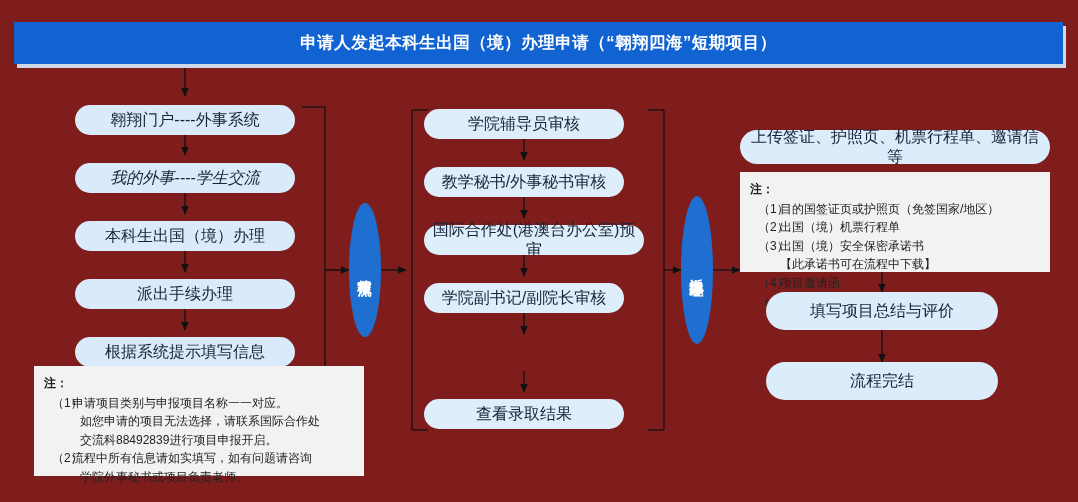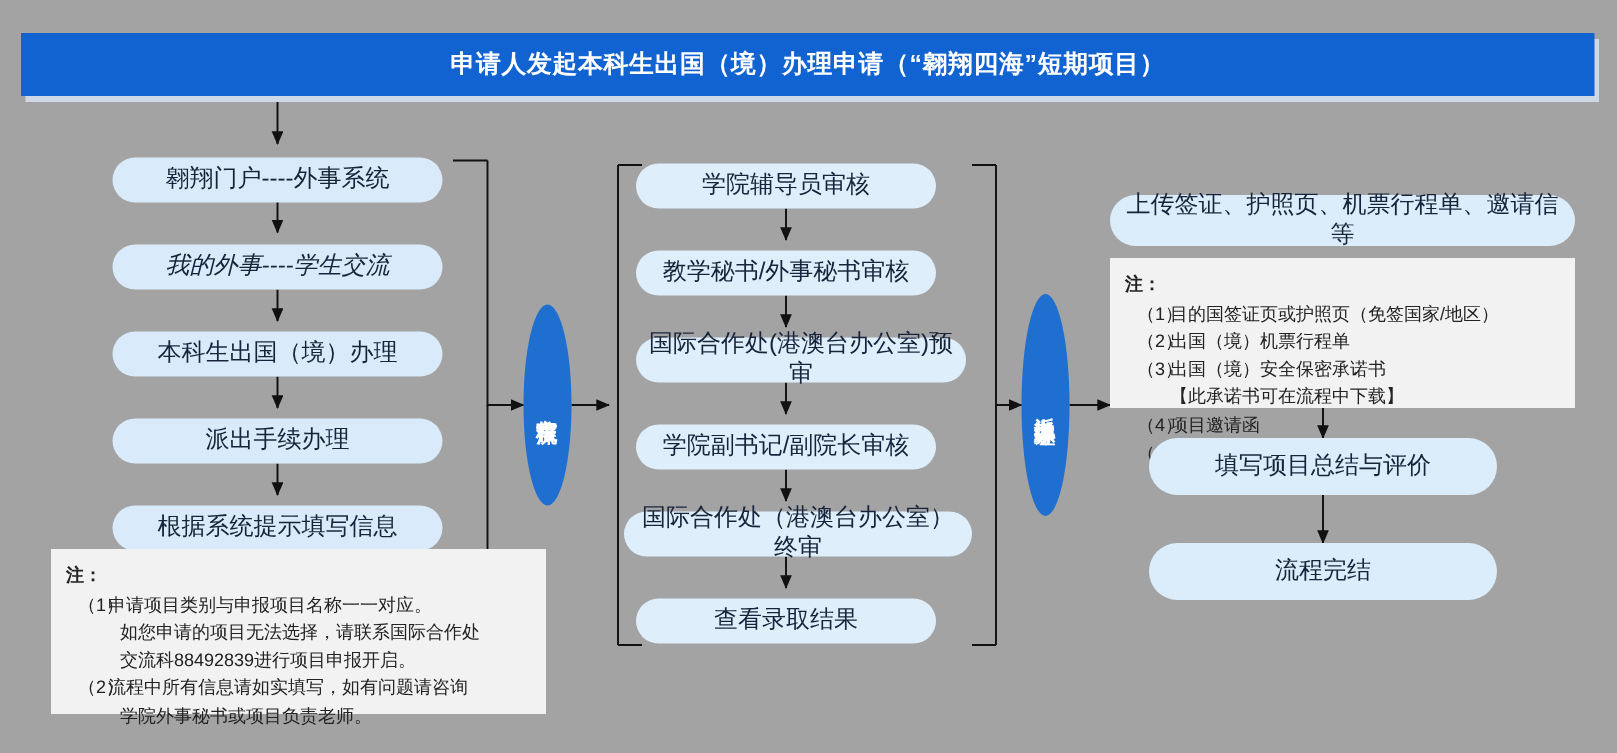--- a/index.html
+++ b/index.html
@@ -9,21 +9,21 @@
   }
   body {
     font-family: "Liberation Sans", "DejaVu Sans", sans-serif;
     color: #1a1a1a;
   }
   #canvas {
     position: relative;
     width: 1078px;
     height: 502px;
     overflow: hidden;
-    background: #a3a3a3;
+    background: #7f1d1d;
   }
   svg.connectors {
     position: absolute;
     left: 0;
     top: 0;
     width: 1078px;
     height: 502px;
     pointer-events: none;
   }
   
@@ -175,21 +175,20 @@
     <span>审核流程</span>
   </div>
   <div class="ellipse" style="left:681px; top:196px; width:32px; height:148px;">
     <span>派出手续办理</span>
   </div>
 
   <div class="pill mid" style="left:424px; top:109px; width:200px; height:30px;">学院辅导员审核</div>
   <div class="pill mid" style="left:424px; top:167px; width:200px; height:30px;">教学秘书/外事秘书审核</div>
   <div class="pill mid" style="left:424px; top:225px; width:220px; height:30px;">国际合作处(港澳台办公室)预审</div>
   <div class="pill mid" style="left:424px; top:283px; width:200px; height:30px;">学院副书记/副院长审核</div>
-  <div class="pill mid" style="left:416px; top:341px; width:232px; height:30px;">国际合作处（港澳台办公室）终审</div>
   <div class="pill mid" style="left:424px; top:399px; width:200px; height:30px;">查看录取结果</div>
 
   <div class="pill right" style="left:740px; top:130px; width:310px; height:34px;">上传签证、护照页、机票行程单、邀请信等</div>
 
   <div class="note note-right" style="left:740px; top:172px; width:310px; height:100px;">
     <div class="note-title">注：</div>
     <div class="note-row">
       <div class="note-idx">（1）</div>
       <div class="note-txt">目的国签证页或护照页（免签国家/地区）</div>
     </div>

